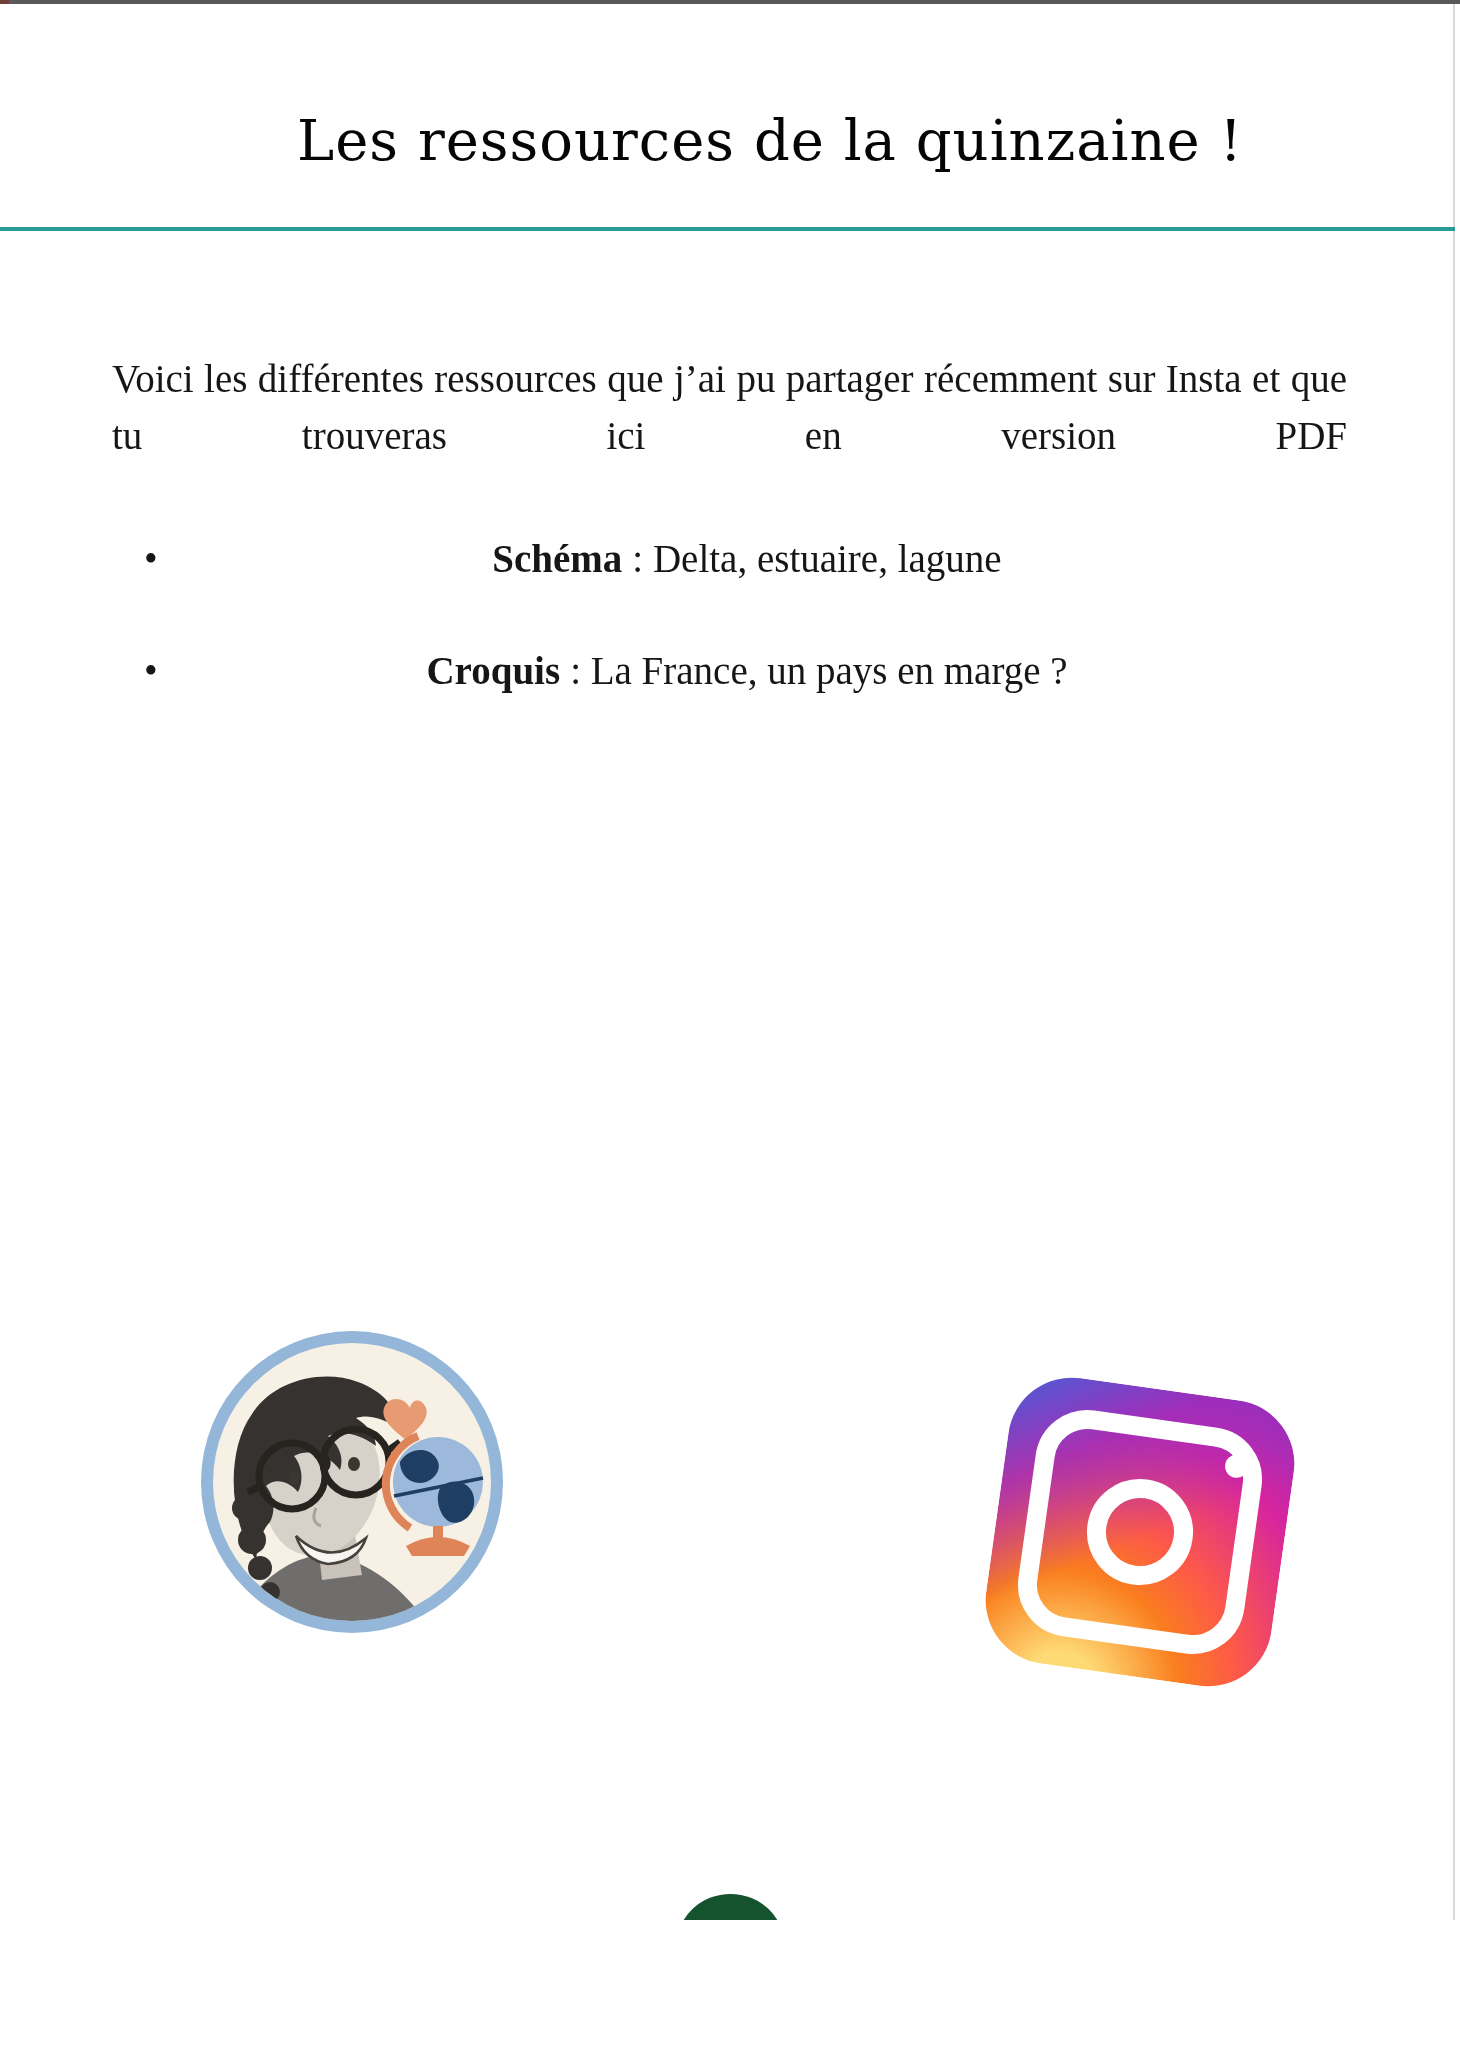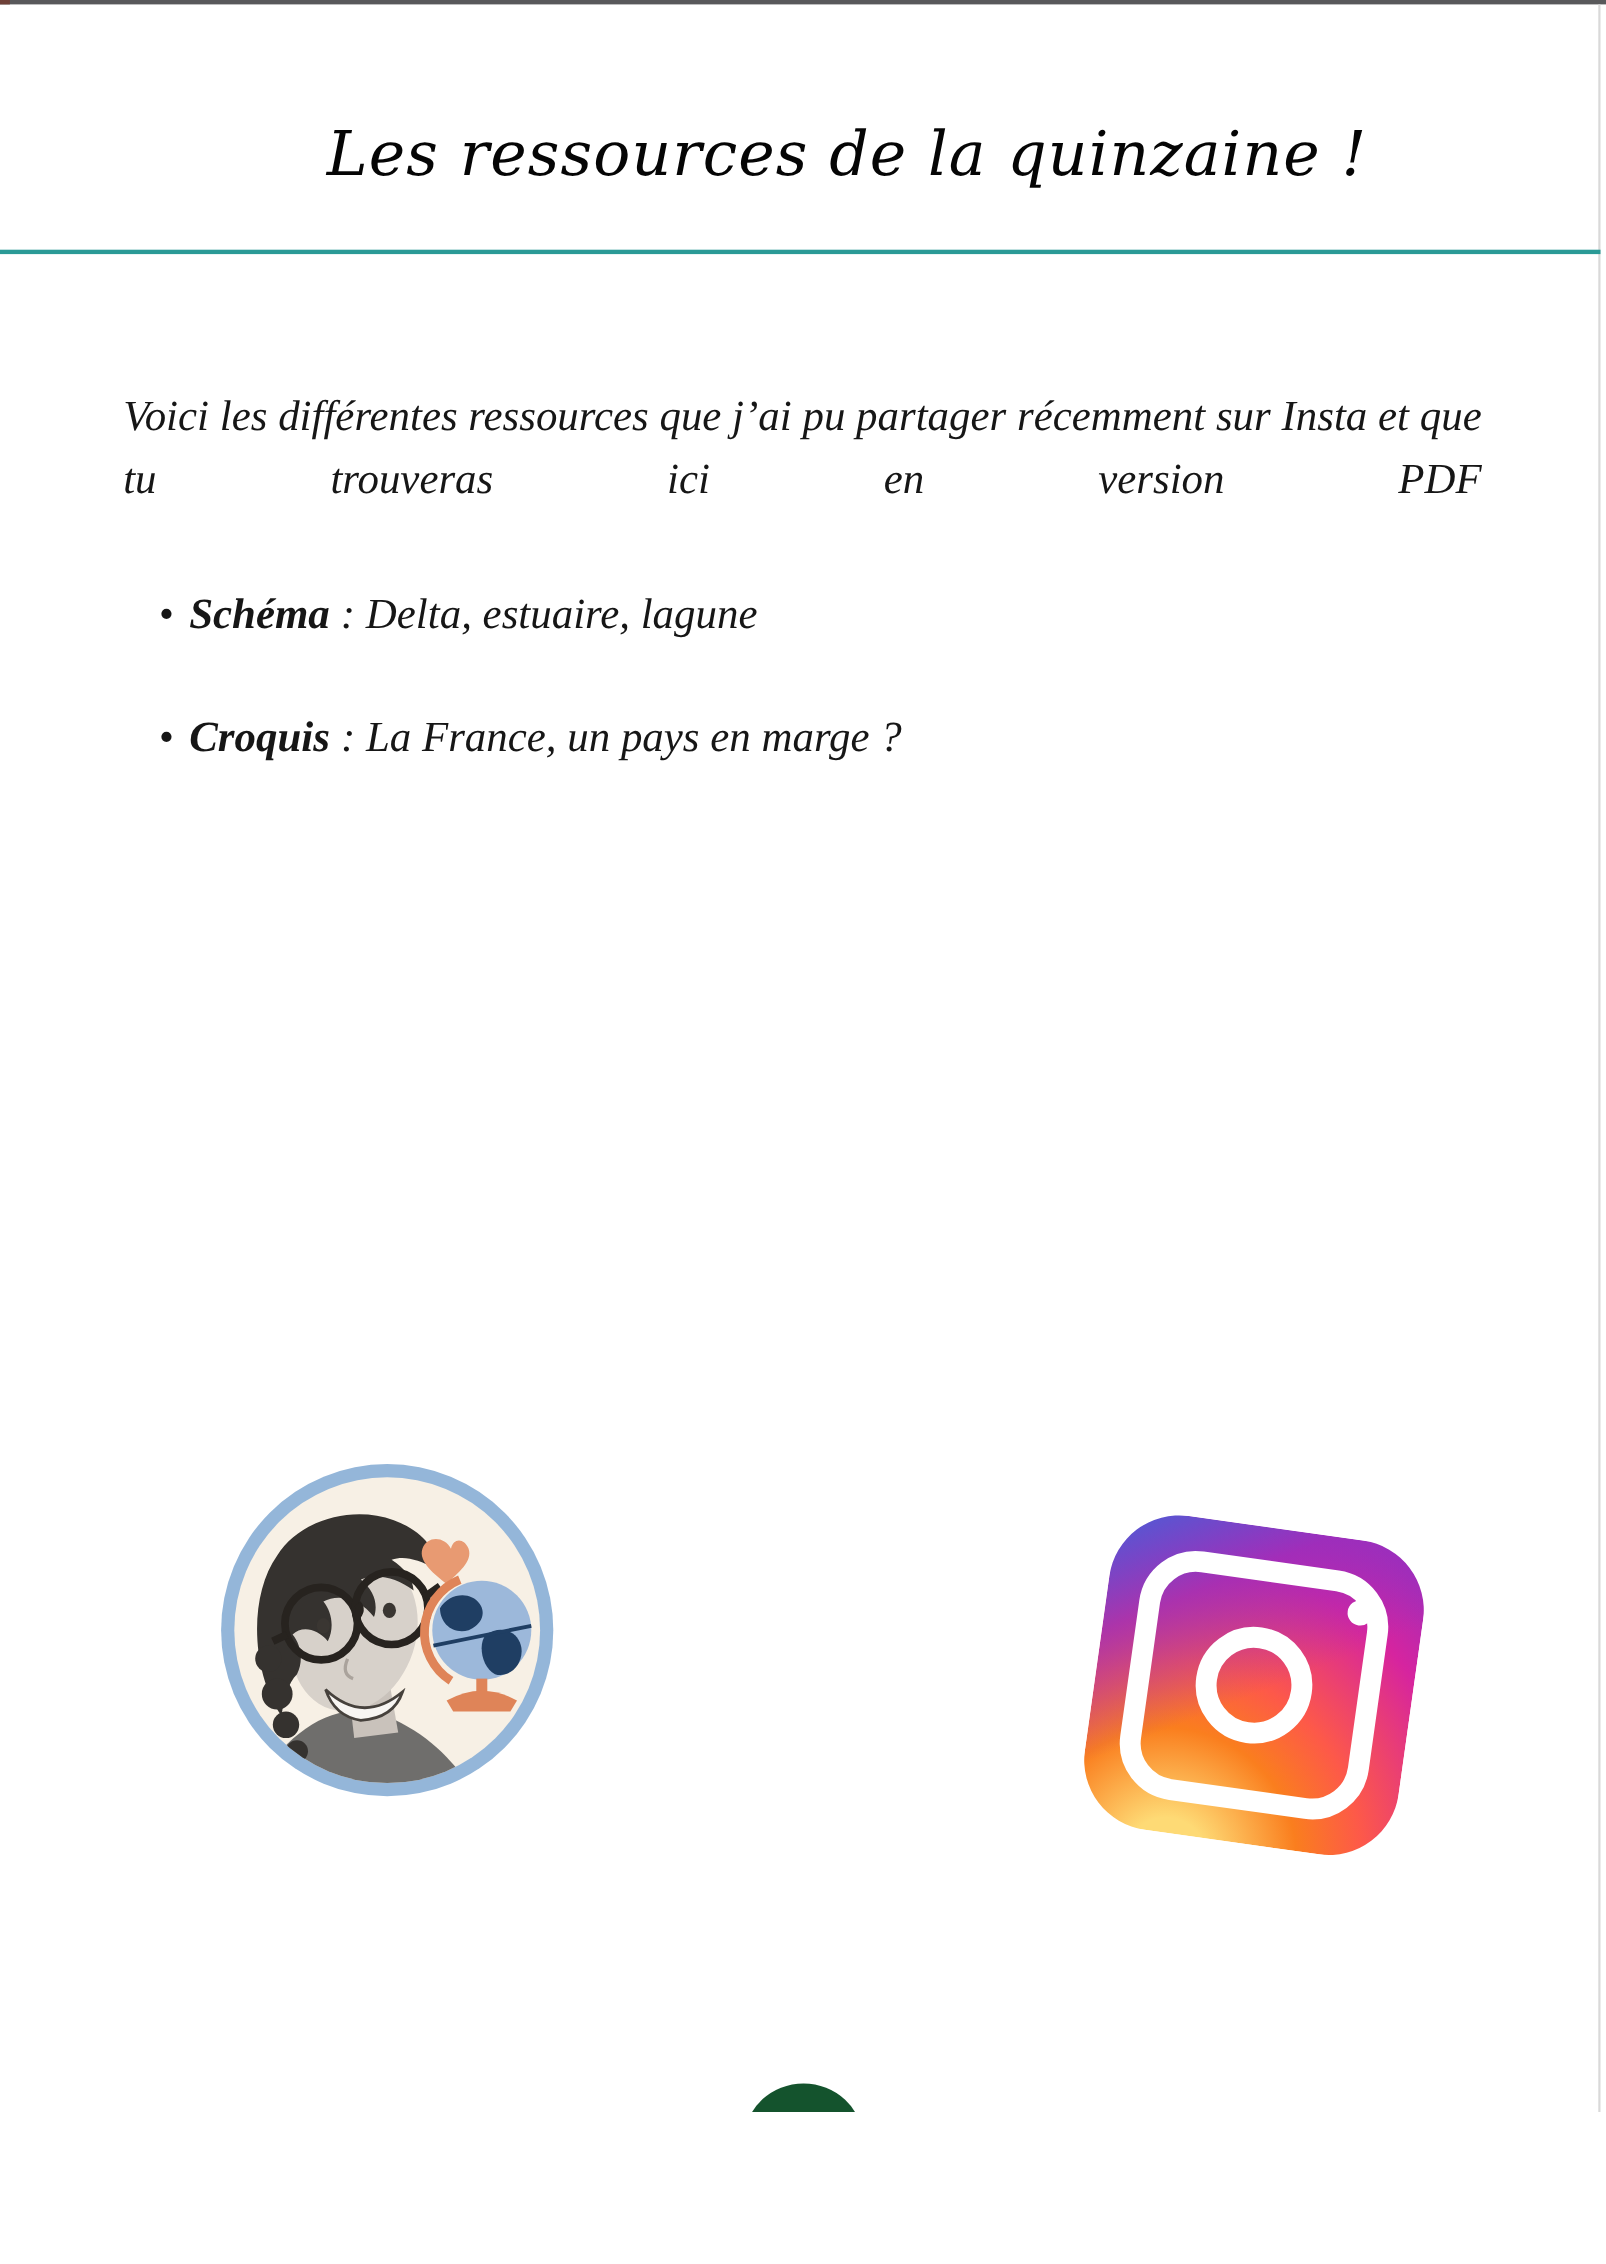--- a/index.html
+++ b/index.html
@@ -1,18 +1,18 @@
 <!DOCTYPE html>
 <html><head>
 <meta charset="utf-8">
 <style>
   html,body{margin:0;padding:0;background:#ffffff;}
   .page{
     position:relative;width:1460px;height:1920px;background:#ffffff;
-    overflow:hidden;font-family:"Liberation Serif",serif;color:#161616;font-style:italic;
+    overflow:hidden;font-family:"Liberation Serif",serif;color:#161616;
   }
   
   .top-edge{position:absolute;left:0;top:0;width:1460px;height:4px;background:#59595b;}
   .top-edge-accent{position:absolute;left:0;top:0;width:9px;height:4px;background:#6e4038;}
   .right-edge{position:absolute;left:1453px;top:4px;width:2px;height:2054px;background:#d9d9d9;}
 
   
   h1.title{
     position:absolute;left:0;top:108px;width:1460px;margin:0;
     text-align:center;transform:translateX(40px);
@@ -23,21 +23,21 @@
 
   
   .intro{
     position:absolute;left:112px;top:350px;width:1235px;margin:0;
     font-size:39px;line-height:57px;text-align:justify;text-align-last:justify;
   }
 
   
   ul.resources{
     position:absolute;left:112px;top:530px;width:1210px;margin:0;padding:0;
-    list-style:none;font-size:39px;line-height:57px;
+    list-style:none;font-size:39px;line-height:57px;text-align:center;
   }
   ul.resources li{position:relative;padding-left:60px;margin-bottom:55px;}
   ul.resources li::before{content:"\2022";position:absolute;left:32px;top:0;font-size:39px;}
   .lbl{font-weight:bold;margin-right:10px;}
 
   
   .avatar{position:absolute;left:200px;top:1330px;width:304px;height:304px;}
 
   
   .insta{

